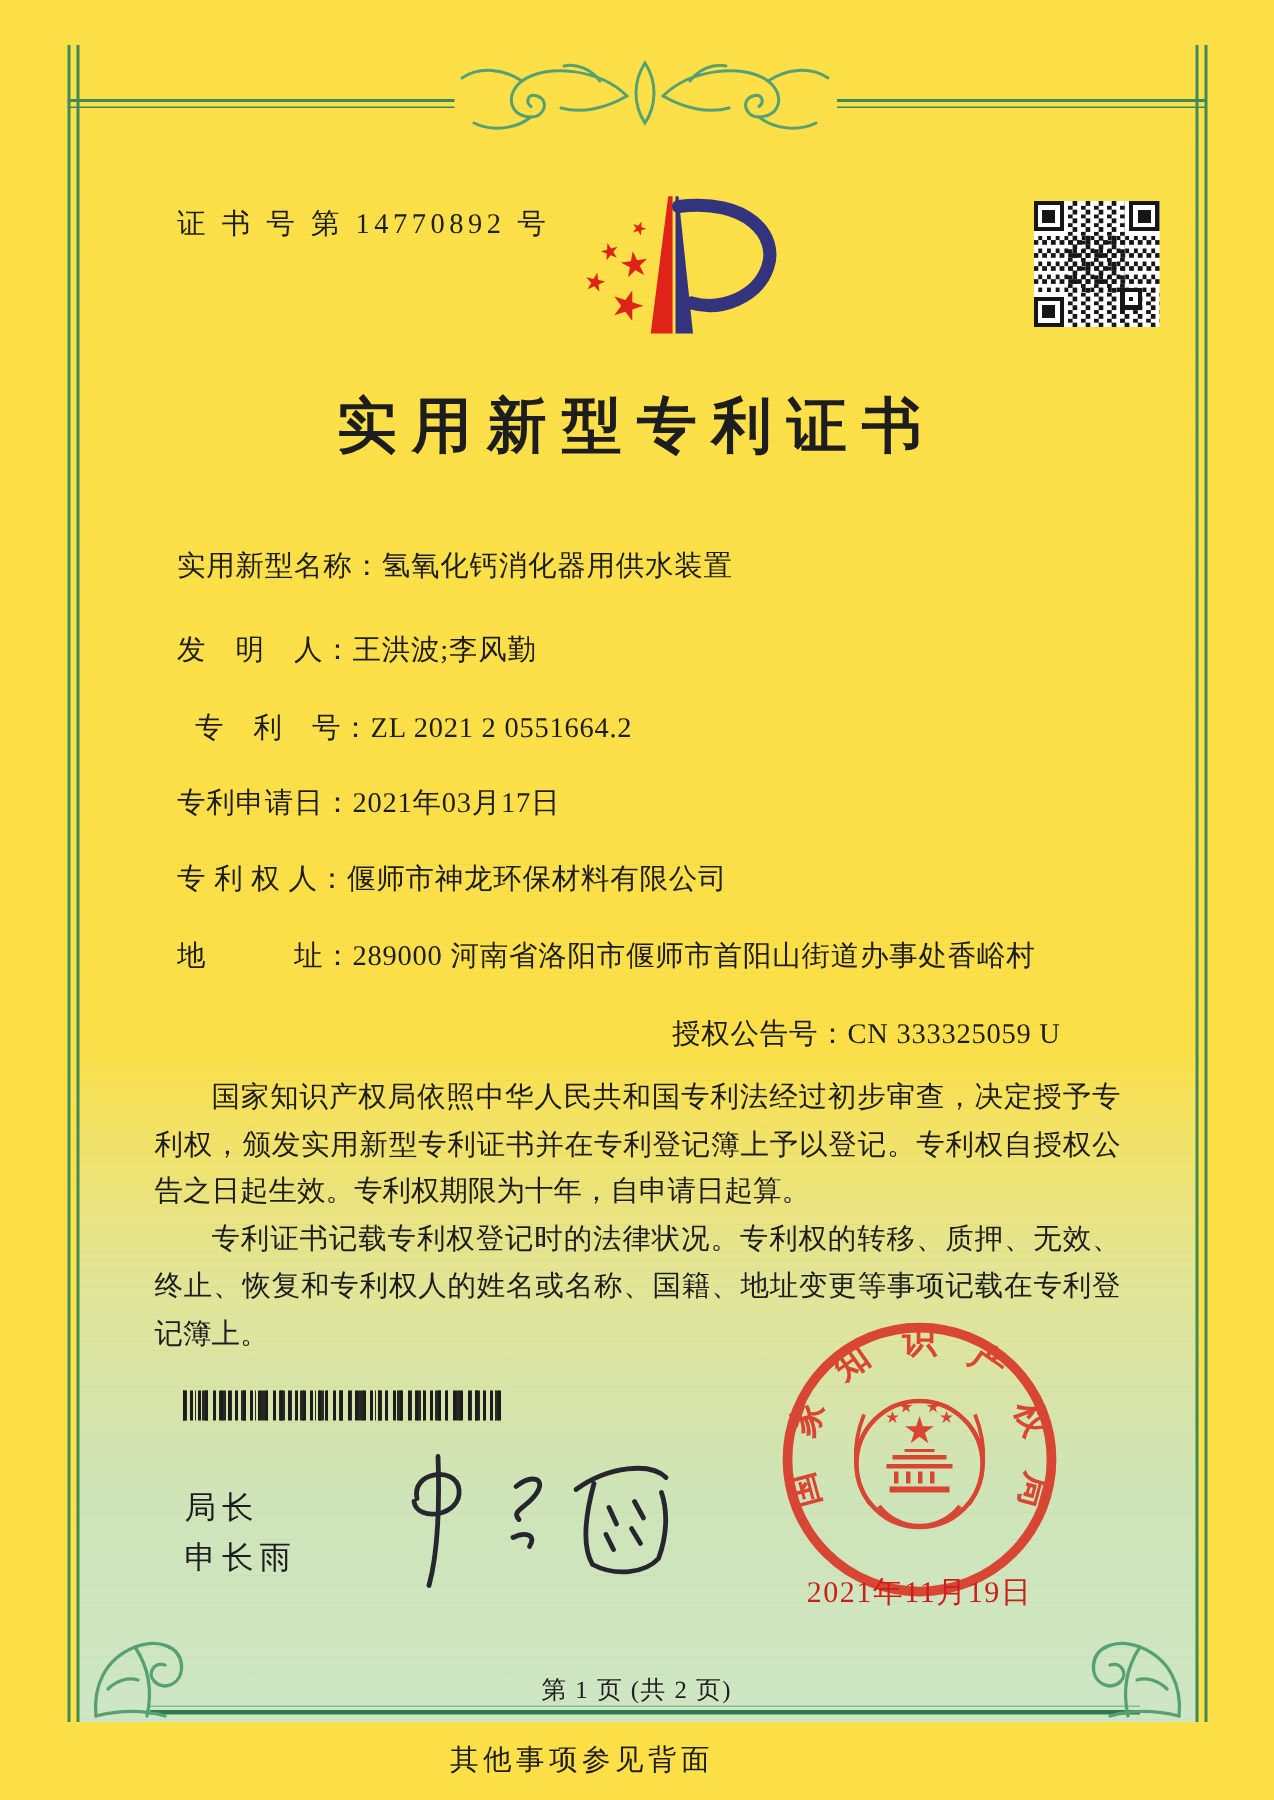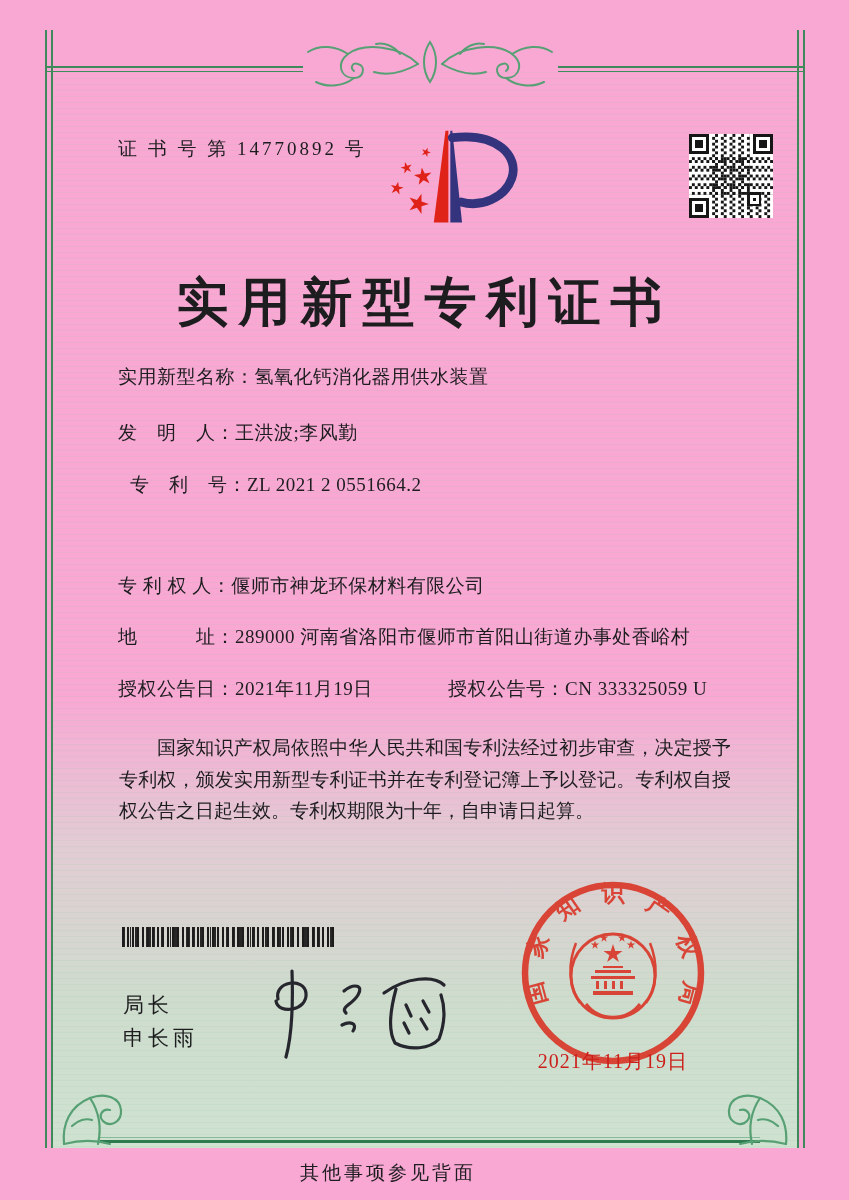--- a/index.html
+++ b/index.html
@@ -6,45 +6,45 @@
     --frame-green:#3e8a5b;
     --flourish-green:#56a074;
     --seal-red:#d93a2b;
     --logo-blue:#34347e;
     --logo-red:#e02318;
     --ink:#1d1d1f;
   }
   html,body{margin:0;padding:0;background:#e8e8e4;}
   .page{
     position:relative;width:849px;height:1200px;margin:0 auto;
-    background:#f9a8d4;overflow:hidden;
+    background:#fde047;overflow:hidden;
     font-family:"Liberation Serif","DejaVu Serif",serif;color:var(--ink);
   }
   .abs{position:absolute;}
   
   .inner-bg{
     left:53px;top:72px;width:744px;height:1076px;
     background:
       repeating-linear-gradient(180deg, rgba(125,195,150,.10) 0 1px, rgba(0,0,0,0) 1px 6px),
       linear-gradient(180deg, rgba(207,233,211,0) 0%, rgba(207,233,211,0) 58%,
         rgba(207,233,211,.55) 72%, rgba(199,229,204,.85) 86%, rgba(203,231,208,.92) 100%);
   }
   
   .hline{height:1.5px;background:var(--frame-green);}
   .vline{width:1.5px;background:var(--frame-green);}
   .bottom-rule{left:100px;top:1140px;width:660px;height:3px;background:#2c7a4d;}
   .bottom-rule-hi{left:100px;top:1137px;width:660px;height:1px;background:rgba(86,160,116,.6);}
 
   .cert-no{left:118px;top:136px;font-size:19px;letter-spacing:3px;}
-  .title{left:0;top:268px;width:849px;text-align:center;font-size:52px;font-weight:bold;letter-spacing:10px;}
+  .title{left:0;top:256px;width:849px;text-align:center;font-size:40px;font-weight:bold;letter-spacing:10px;}
   .row{left:118px;font-size:19px;white-space:nowrap;letter-spacing:.5px;}
   .row .lbl{display:inline-block;min-width:112px;}
   .grant-no{left:448px;top:676px;font-size:19px;white-space:nowrap;letter-spacing:.5px;}
   .paras{left:103px;top:716px;width:644px;font-size:19px;line-height:31.5px;text-align:justify;}
-  .paras p{margin:16px;text-indent:2em;font-family:Liberation Serif, serif;}
+  .paras p{margin:0;text-indent:2em;font-family:Liberation Serif, serif;}
   .barcode{
     left:122px;top:927px;width:212px;height:20px;
     background:
       repeating-linear-gradient(90deg,#1c1c1c 0 2px,rgba(0,0,0,0) 2px 5px),
       repeating-linear-gradient(90deg,#2a2a2a 0 1px,rgba(0,0,0,0) 1px 8px),
       repeating-linear-gradient(90deg,rgba(20,20,20,.9) 0 3px,rgba(0,0,0,0) 3px 13px);
   }
   .signer-title{left:123px;top:991px;font-size:21px;letter-spacing:4px;}
   .signer-name{left:123px;top:1024px;font-size:21px;letter-spacing:4px;}
   .seal-date{left:513px;top:1048px;width:200px;text-align:center;font-size:20px;color:#cc1f1a;letter-spacing:1px;}
@@ -164,35 +164,36 @@
 
   <div class="abs row" style="top:364px;">
     <span class="lbl">实用新型名称：</span><span>氢氧化钙消化器用供水装置</span>
   </div>
   <div class="abs row" style="top:420px;">
     <span class="lbl">发　明　人：</span><span>王洪波;李风勤</span>
   </div>
   <div class="abs row" style="top:472px;margin-left:12px;">
     <span class="lbl">专　利　号：</span><span>ZL 2021 2 0551664.2</span>
   </div>
+  <div class="abs row" style="top:522px;">
+    <span class="lbl">专利申请日：</span><span>2021年03月17日</span>
+  </div>
   <div class="abs row" style="top:573px;">
     <span class="lbl">专 利 权 人：</span><span>偃师市神龙环保材料有限公司</span>
   </div>
   <div class="abs row" style="top:624px;">
     <span class="lbl">地　　　址：</span><span>289000 河南省洛阳市偃师市首阳山街道办事处香峪村</span>
   </div>
-  <div class="abs row" style="top:676px;">
-    <span class="lbl">授权公告日：</span><span>2021年11月19日</span>
-  </div>
   <div class="abs grant-no">
     <span>授权公告号：</span><span>CN 333325059 U</span>
   </div>
 
   <div class="abs paras">
     <p>国家知识产权局依照中华人民共和国专利法经过初步审查，决定授予专利权，颁发实用新型专利证书并在专利登记簿上予以登记。专利权自授权公告之日起生效。专利权期限为十年，自申请日起算。</p>
+    <p>专利证书记载专利权登记时的法律状况。专利权的转移、质押、无效、终止、恢复和专利权人的姓名或名称、国籍、地址变更等事项记载在专利登记簿上。</p>
   </div>
 
   <div class="abs barcode"></div>
 
   <div class="abs signer-title">局长</div>
   <div class="abs signer-name">申长雨</div>
 
   <div class="abs" style="left:248px;top:965px;">
     <svg width="210" height="95" viewBox="0 0 210 95" fill="none" stroke="#26262e" stroke-width="3.2" stroke-linecap="round">
       <path d="M30,34 C26,16 56,12 58,28 C60,46 30,50 28,36"></path>
@@ -242,16 +243,17 @@
         </g>
         <path d="M78,136 A34,34 0 0 0 132,136" fill="none" stroke="#d93a2b" stroke-width="3"></path>
         <path d="M68,75 C60,95 60,118 72,135" fill="none" stroke="#d93a2b" stroke-width="2.5"></path>
         <path d="M142,75 C150,95 150,118 138,135" fill="none" stroke="#d93a2b" stroke-width="2.5"></path>
       </g>
     </svg>
   </div>
 
   <div class="abs seal-date">2021年11月19日</div>
 
+  <div class="abs page-info">第 1 页 (共 2 页)</div>
 
   <div class="abs footer-note">其他事项参见背面</div>
 
 </div>
 
 </body></html>

